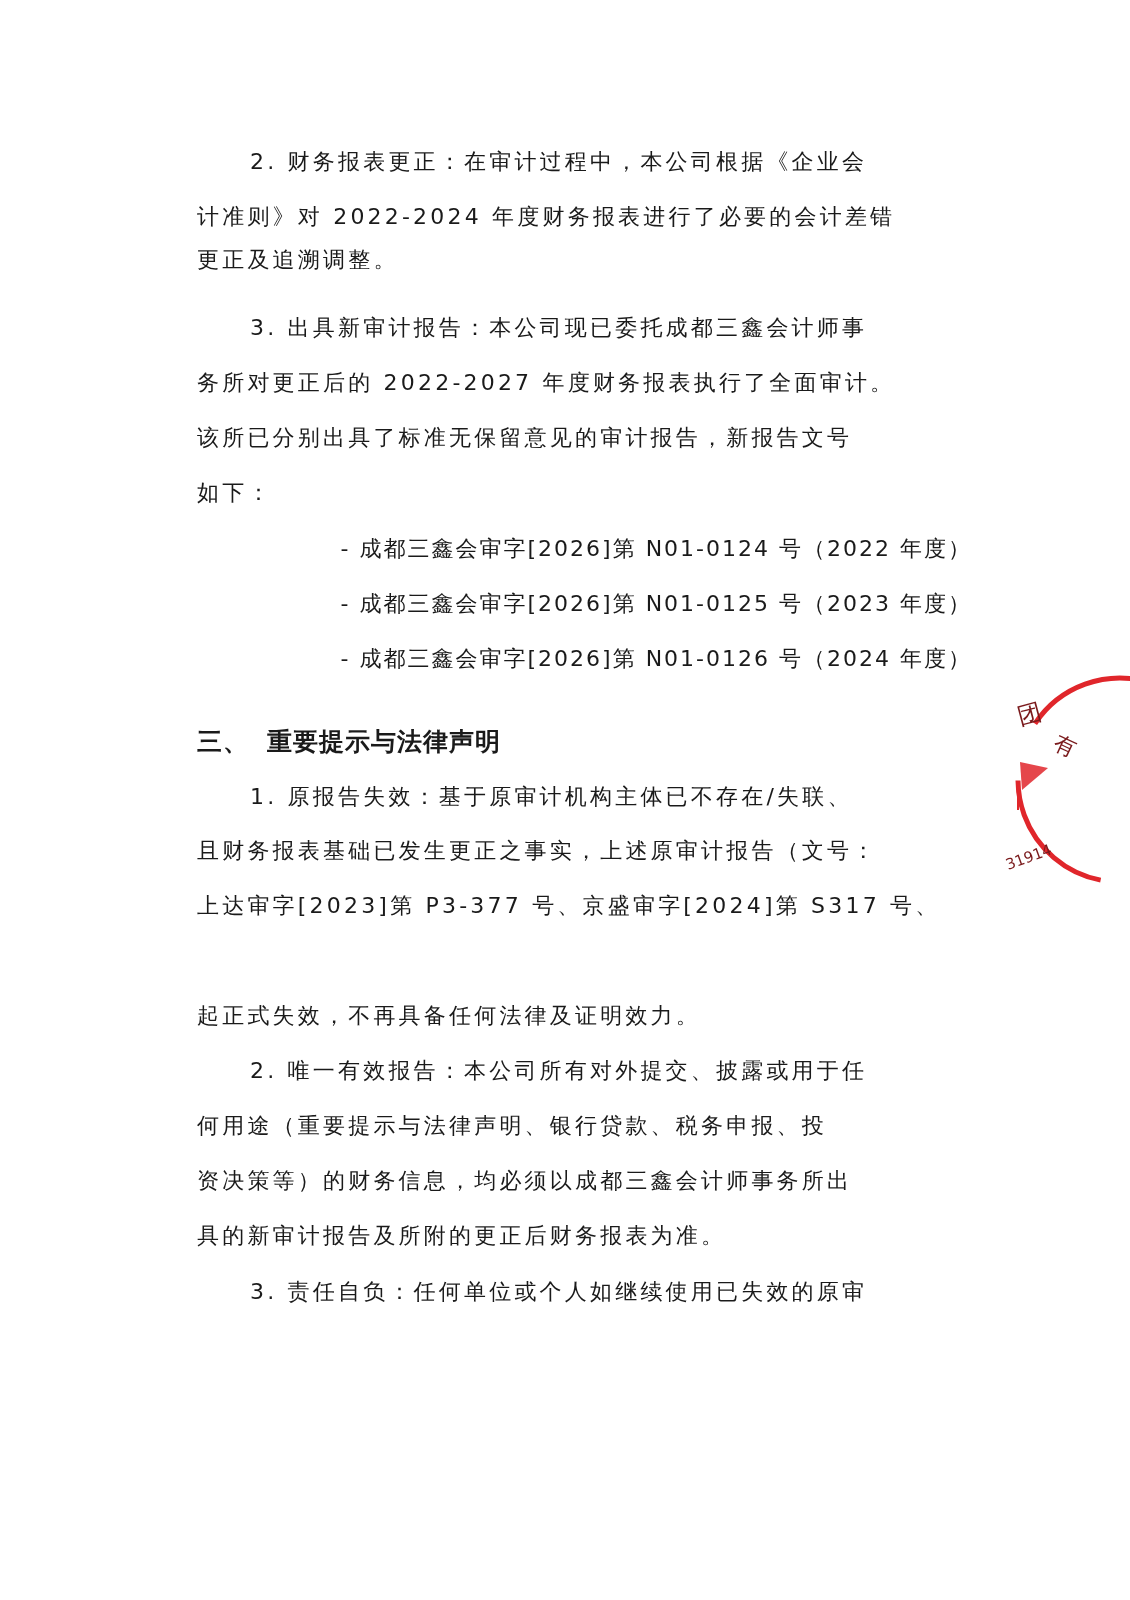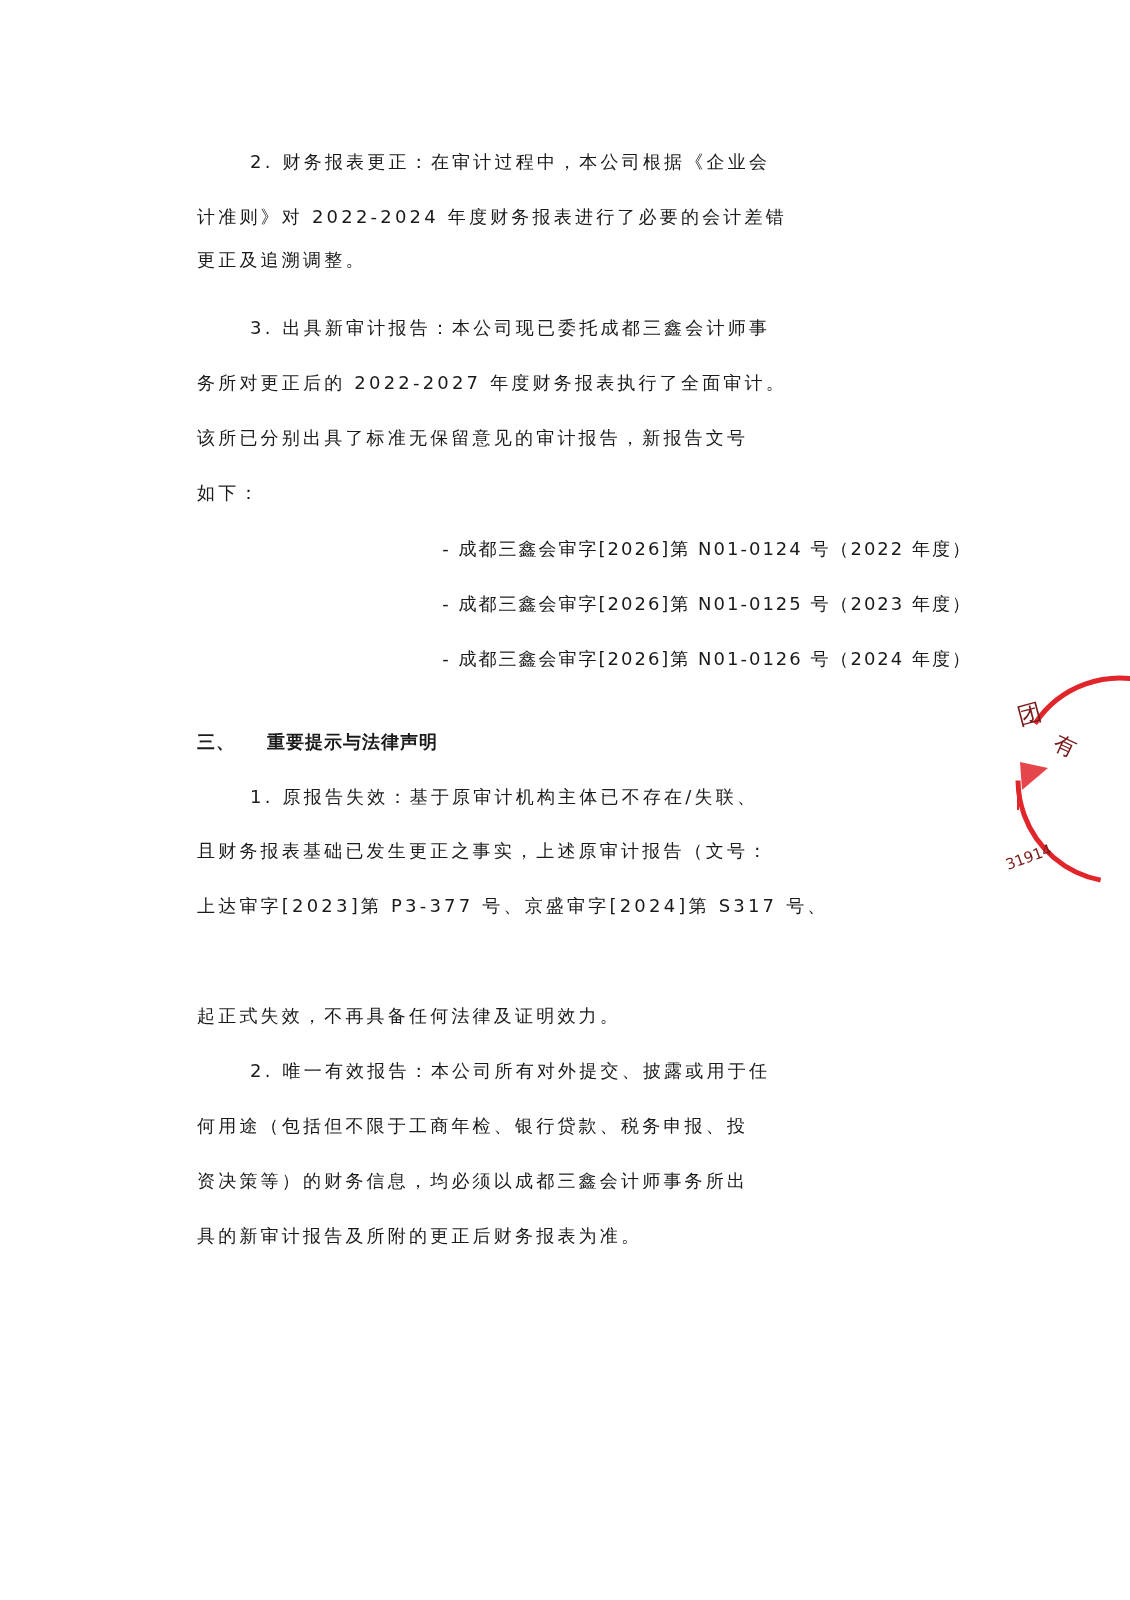--- a/index.html
+++ b/index.html
@@ -4,27 +4,27 @@
   <style>
     html, body { margin: 0; padding: 0; background: #ffffff; }
     body {
       width: 1130px; height: 1600px; position: relative; overflow: hidden;
       font-family: "DejaVu Sans", "Liberation Sans", sans-serif;
       color: #1a1a1a;
     }
     .page { position: absolute; left: 0; top: 0; width: 1130px; height: 1600px; }
     .line {
       position: absolute; left: 197px; width: 720px;
-      font-size: 18px; line-height: 40px; white-space: nowrap;
+      font-size: 22px; line-height: 40px; white-space: nowrap;
       letter-spacing: 3.2px;
     }
     .indent { left: 250px; }
     .bullet { left: 252px; letter-spacing: 2px; text-align: right; }
     .heading {
-      position: absolute; left: 197px; font-size: 18px; line-height: 40px;
+      position: absolute; left: 197px; font-size: 25px; line-height: 40px;
       font-weight: bold; white-space: nowrap; letter-spacing: 1px;
     }
     .heading .num { display: inline-block; width: 70px; }
     .stamp {
       position: absolute; left: 1000px; top: 670px; width: 200px; height: 220px;
       overflow: visible;
     }
   </style>
 </head>
 <body>
@@ -47,24 +47,25 @@
   <div class="heading" style="top:722px">
     <span class="num">三、</span><span>重要提示与法律声明</span>
   </div>
 
   <div class="line indent" style="top:777px">1. 原报告失效：基于原审计机构主体已不存在/失联、</div>
   <div class="line" style="top:831px">且财务报表基础已发生更正之事实，上述原审计报告（文号：</div>
   <div class="line" style="top:886px">上达审字[2023]第 P3-377 号、京盛审字[2024]第 S317 号、</div>
   <div class="line" style="top:996px">起正式失效，不再具备任何法律及证明效力。</div>
 
   <div class="line indent" style="top:1051px">2. 唯一有效报告：本公司所有对外提交、披露或用于任</div>
-  <div class="line" style="top:1106px">何用途（包括但不限于工商年检、银行贷款、税务申报、投</div>
+  <div class="line" style="top:1106px">何用途（重要提示与法律声明、银行贷款、税务申报、投</div>
   <div class="line" style="top:1216px">具的新审计报告及所附的更正后财务报表为准。</div>
   <div class="line" style="top:1161px">资决策等）的财务信息，均必须以成都三鑫会计师事务所出</div>
 
+  <div class="line indent" style="top:1272px">3. 责任自负：任何单位或个人如继续使用已失效的原审</div>
 
   <div class="stamp">
     <svg width="220" height="240" viewBox="0 0 220 240" xmlns="http://www.w3.org/2000/svg">
       <circle cx="120" cy="110" r="102" fill="none" stroke="#e0262b" stroke-width="5" stroke-dasharray="120 95 140 60" transform="rotate(-20 120 110)"></circle>
       <polygon points="20,92 48,98 22,120" fill="#e0262b" opacity="0.85"></polygon>
       <line x1="18" y1="125" x2="18" y2="140" stroke="#e0262b" stroke-width="2"></line>
       <text x="20" y="55" font-size="24" fill="#7a1a1c" transform="rotate(-15 20 55)" font-family="DejaVu Sans, sans-serif">团</text>
       <text x="52" y="78" font-size="22" fill="#7a1a1c" transform="rotate(25 52 78)" font-family="DejaVu Sans, sans-serif">有</text>
       <text x="8" y="200" font-size="15" fill="#7a1a1c" transform="rotate(-20 8 200)" font-family="DejaVu Sans, sans-serif">31914</text>
     </svg>

